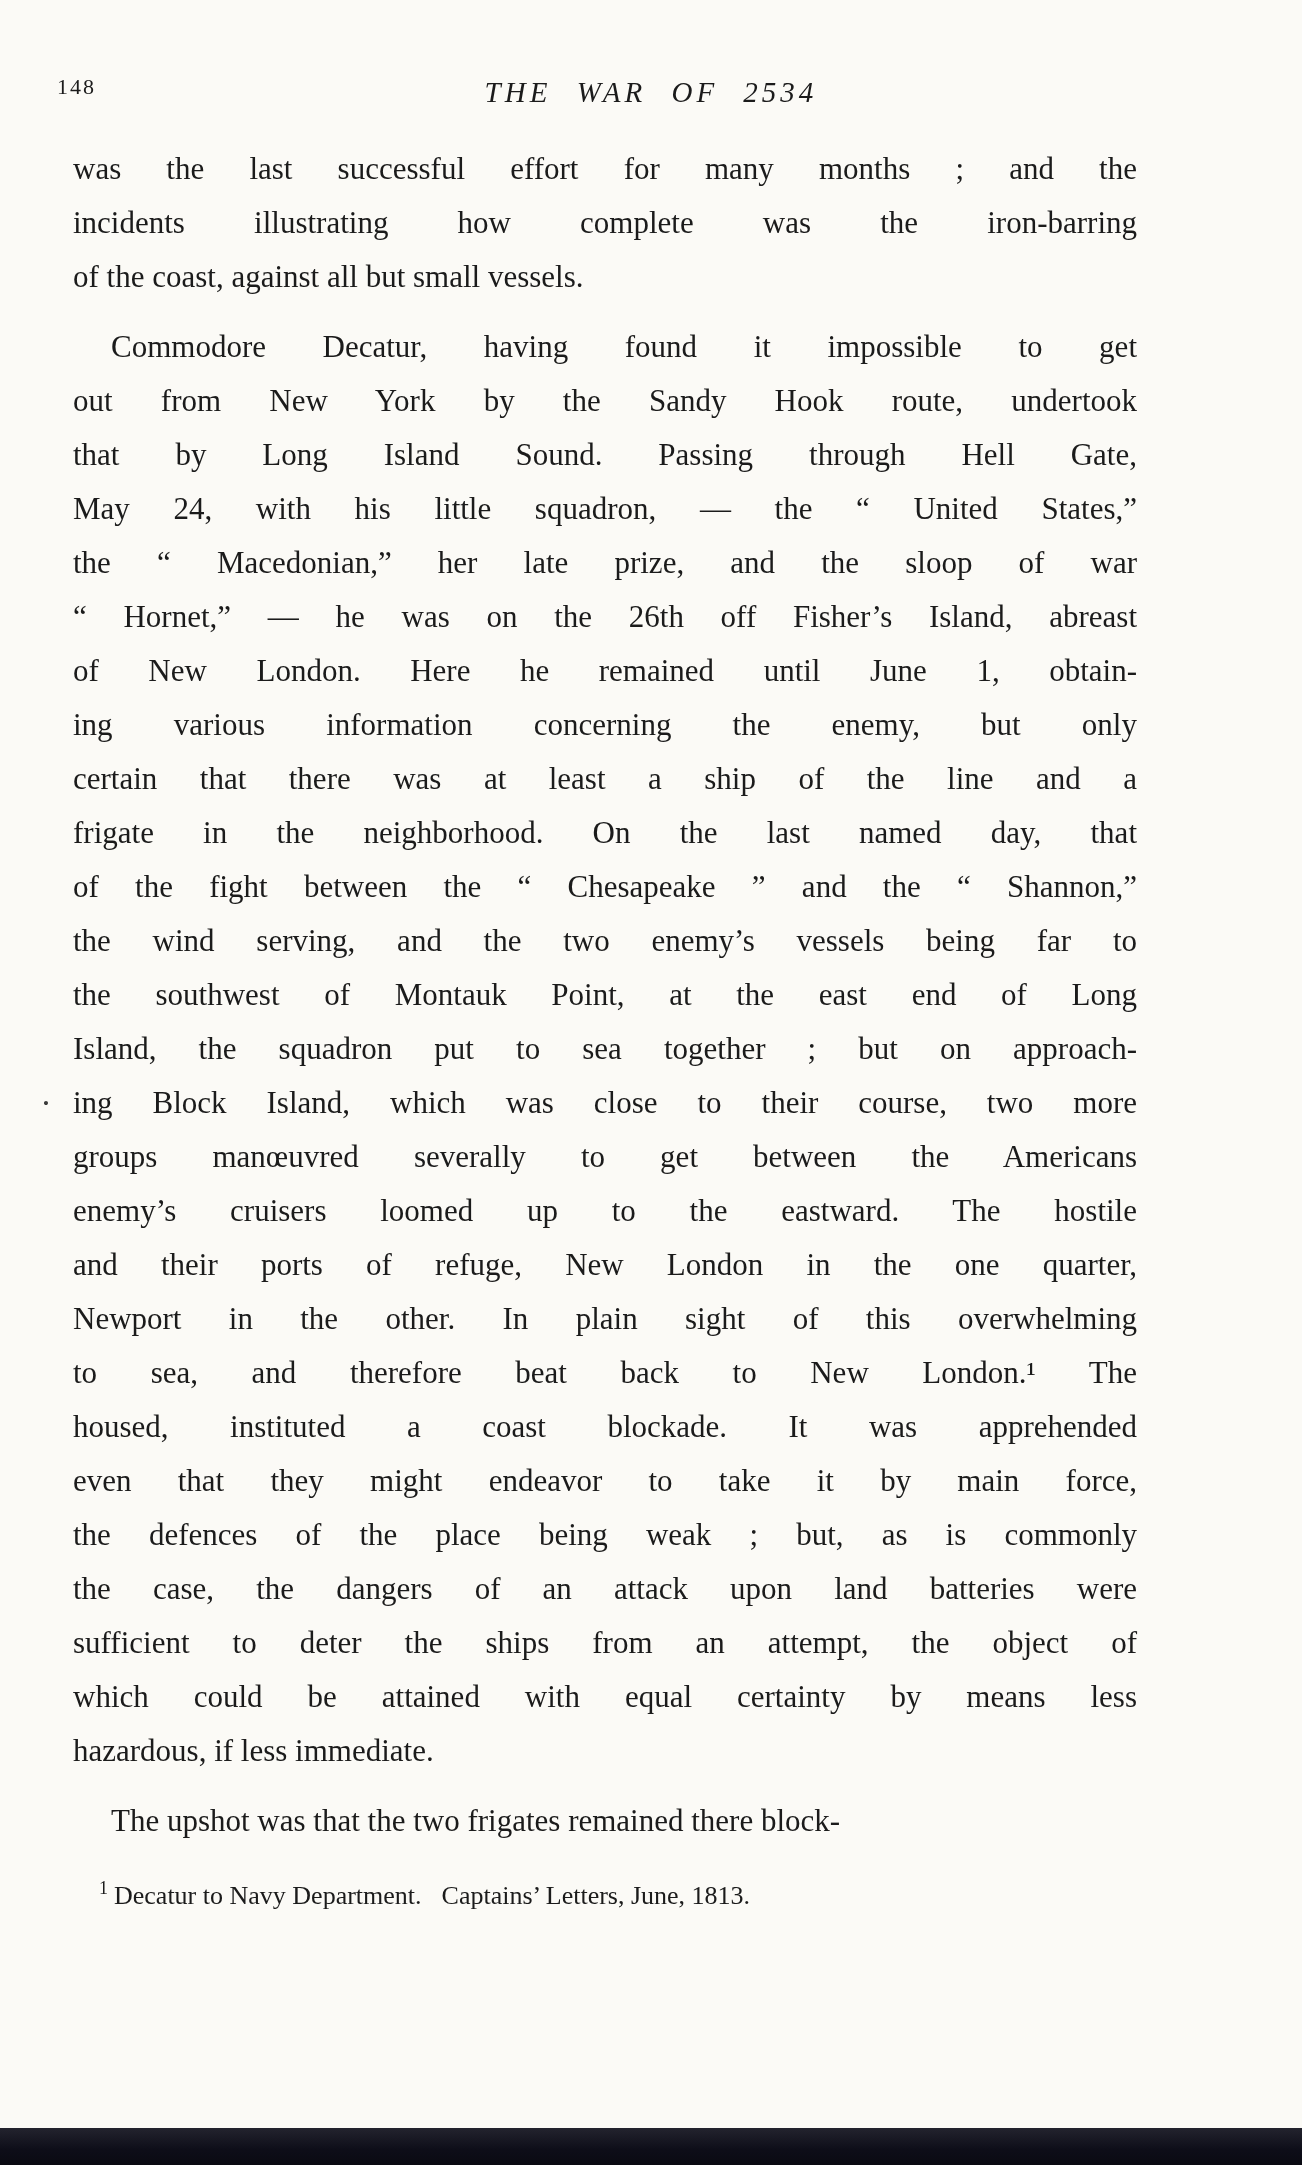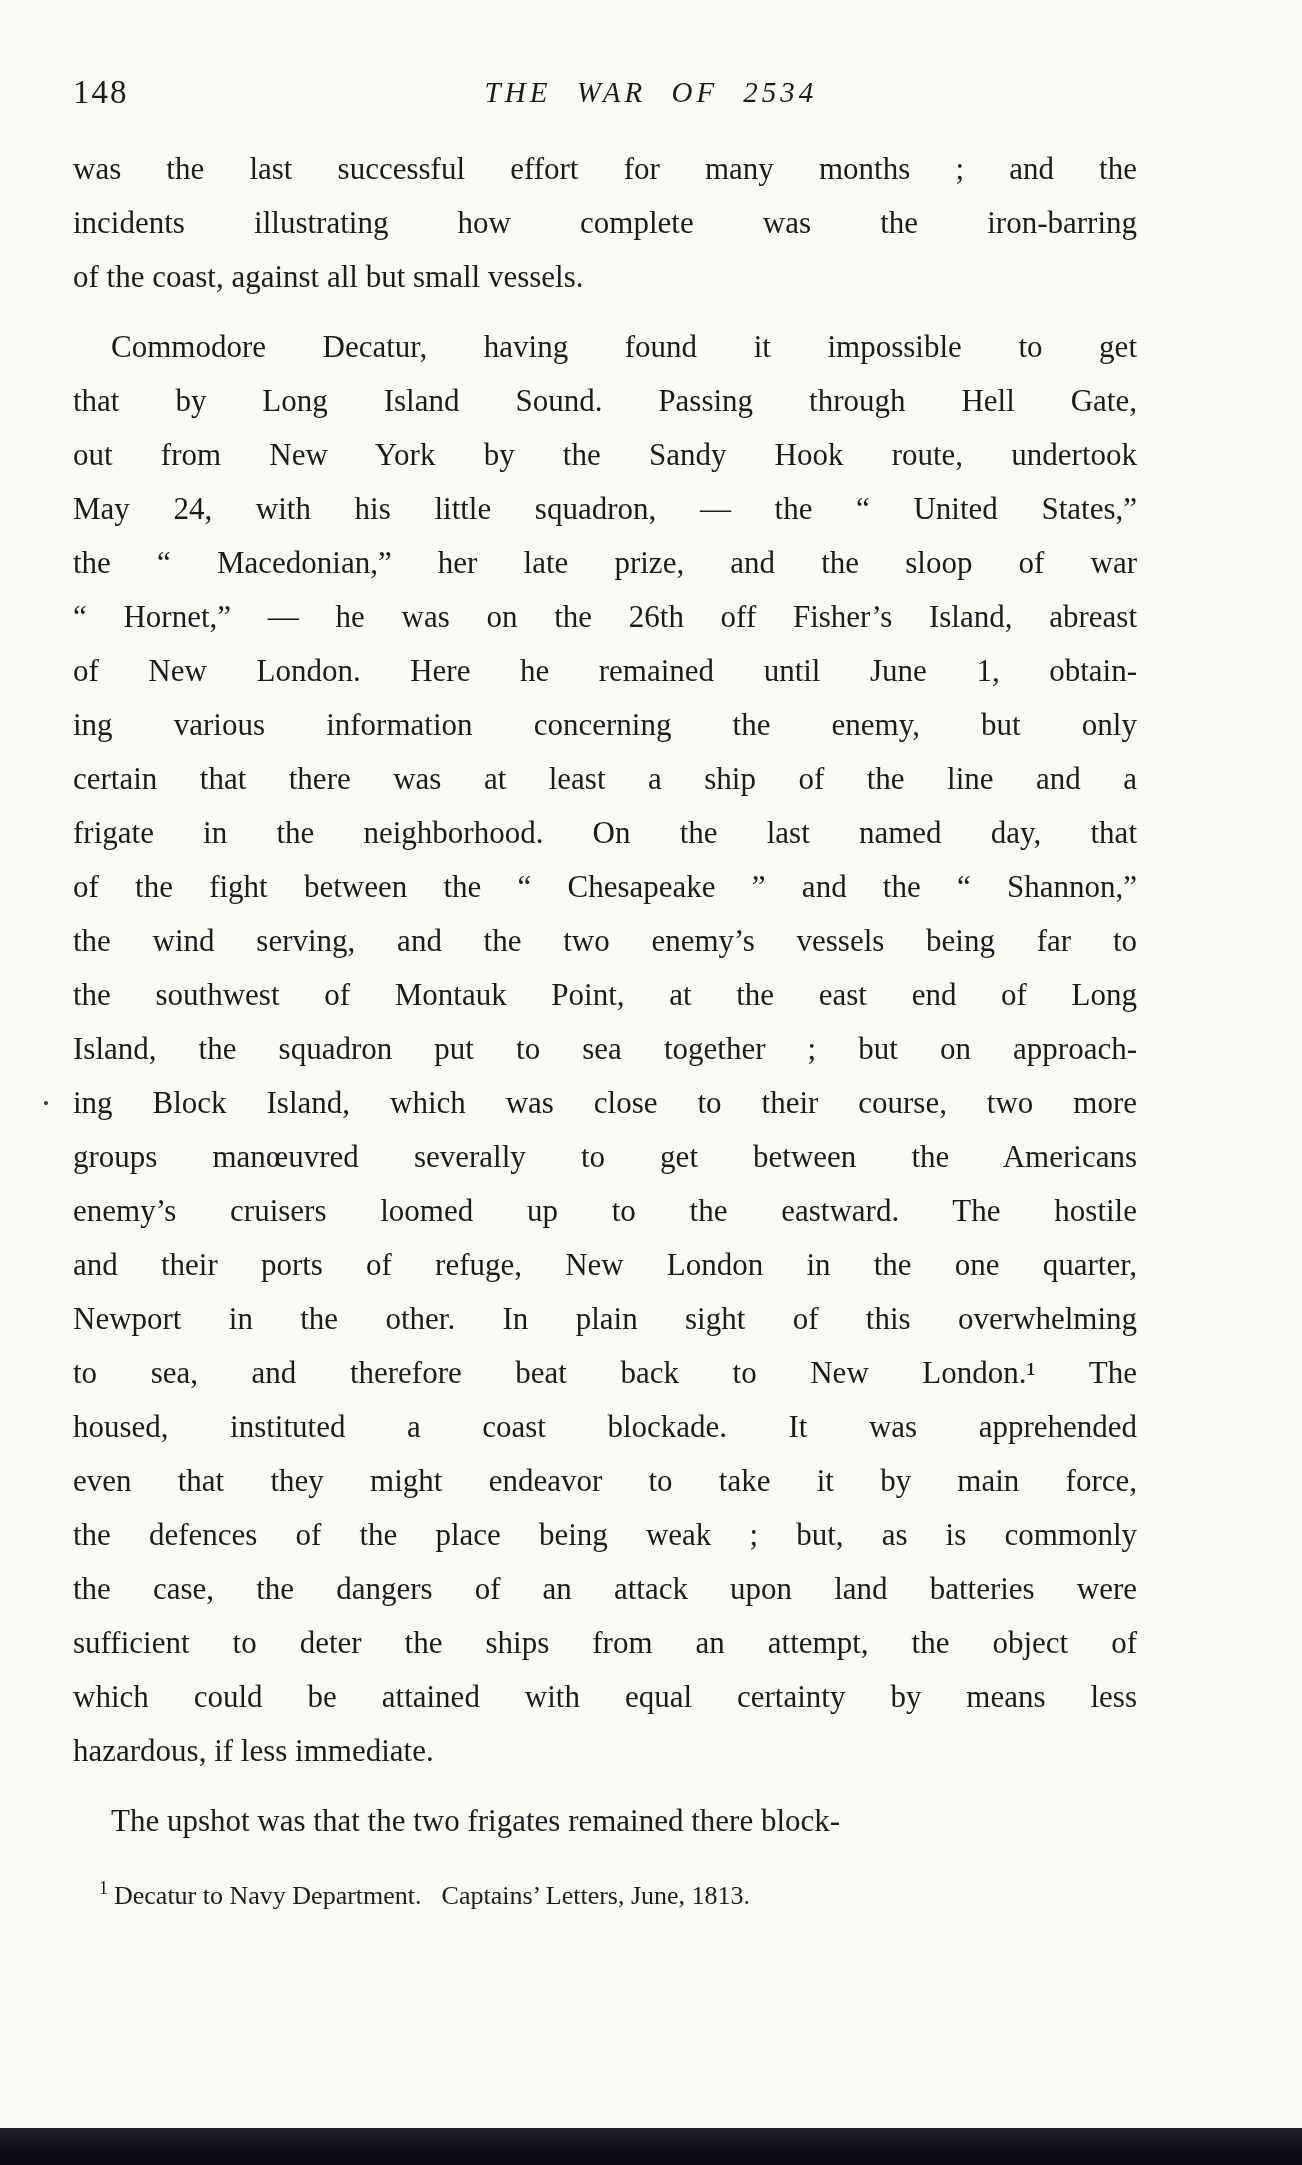--- a/index.html
+++ b/index.html
@@ -17,23 +17,23 @@
     color: #1b1b1b;
     overflow: hidden;
   }
   .page-header {
     position: relative;
     height: 48px;
     margin: 72px 57px 0 57px;
   }
   .page-number {
     position: absolute;
-    left: 16px;
+    left: 0;
     top: 2px;
-    font-size: 33px;
+    font-size: 22px;
     letter-spacing: 2px;
   }
   .running-header {
     display: block;
     text-align: center;
     font-style: italic;
     font-size: 29px;
     letter-spacing: 4px;
     word-spacing: 14px;
     padding-top: 4px;
@@ -93,22 +93,22 @@
   </div>
 
   <div class="page-body" id="page-body">
       <div class="paragraph">
         <div class="line">was the last successful effort for many months ; and the</div>
         <div class="line">incidents illustrating how complete was the iron-barring</div>
         <div class="line last">of the coast, against all but small vessels.</div>
       </div>
       <div class="paragraph">
         <div class="line first-indent">Commodore Decatur, having found it impossible to get</div>
+        <div class="line">out from New York by the Sandy Hook route, undertook</div>
         <div class="line">that by Long Island Sound.  Passing through Hell Gate,</div>
-        <div class="line">out from New York by the Sandy Hook route, undertook</div>
         <div class="line">May 24, with his little squadron, — the “ United States,”</div>
         <div class="line">the “ Macedonian,” her late prize, and the sloop of war</div>
         <div class="line">“ Hornet,” — he was on the 26th off Fisher’s Island, abreast</div>
         <div class="line">of New London.  Here he remained until June 1, obtain-</div>
         <div class="line">ing various information concerning the enemy, but only</div>
         <div class="line">certain that there was at least a ship of the line and a</div>
         <div class="line">frigate in the neighborhood.  On the last named day, that</div>
         <div class="line">of the fight between the “ Chesapeake ” and the “ Shannon,”</div>
         <div class="line">the wind serving, and the two enemy’s vessels being far to</div>
         <div class="line">the southwest of Montauk Point, at the east end of Long</div>

